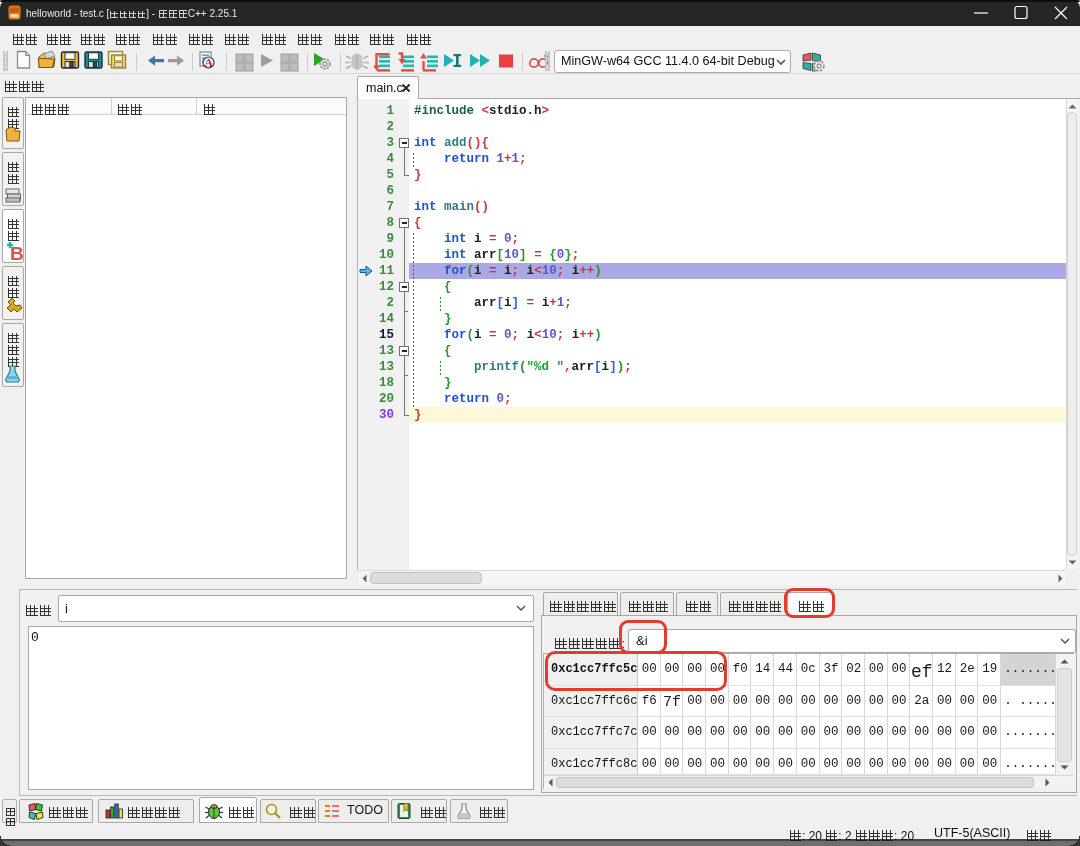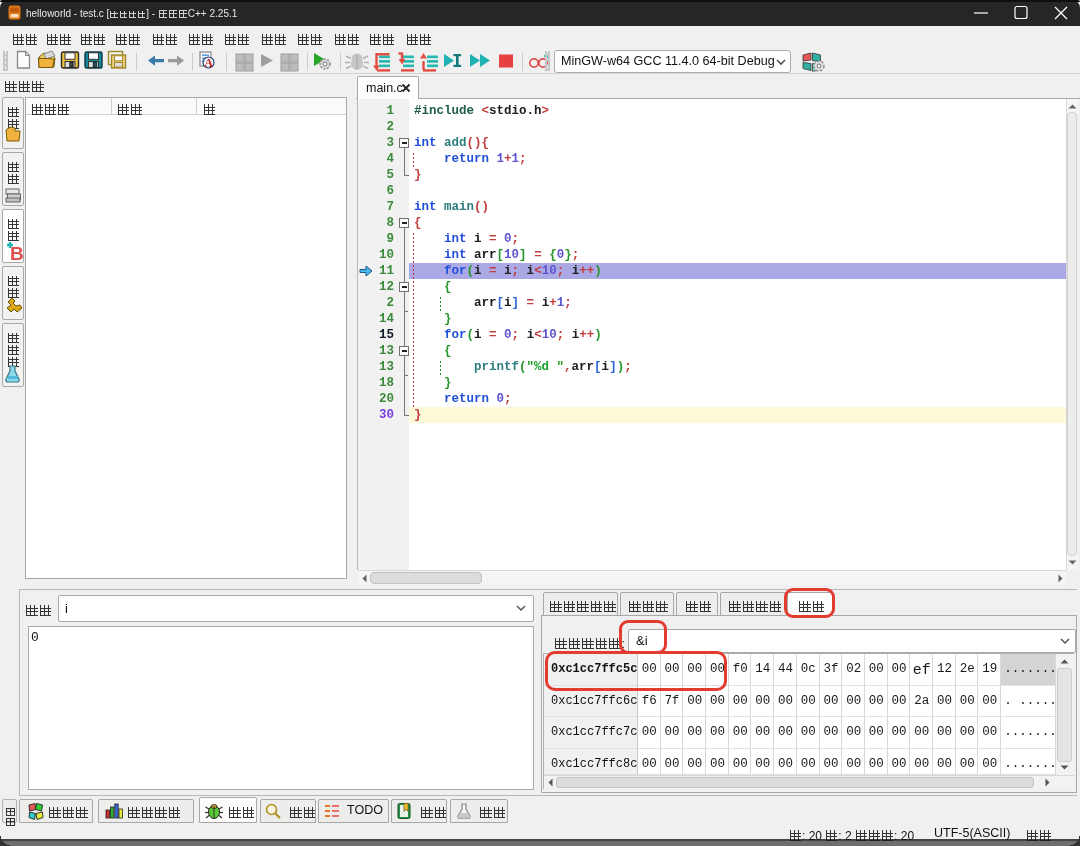--- a/index.html
+++ b/index.html
@@ -356,35 +356,35 @@
 <div class="a mono" style="left:796.9px;top:662px;width:22.7px;text-align:center;font-size:12.5px;color:#1a1a1a">0c</div>
 <div class="a" style="left:819.6px;top:654px;width:22.7px;height:31.5px;border-right:1px solid #d8d8d8;border-bottom:1px solid #e0e0e0"></div>
 <div class="a mono" style="left:819.6px;top:662px;width:22.7px;text-align:center;font-size:12.5px;color:#1a1a1a">3f</div>
 <div class="a" style="left:842.3px;top:654px;width:22.7px;height:31.5px;border-right:1px solid #d8d8d8;border-bottom:1px solid #e0e0e0"></div>
 <div class="a mono" style="left:842.3px;top:662px;width:22.7px;text-align:center;font-size:12.5px;color:#1a1a1a">02</div>
 <div class="a" style="left:865.0px;top:654px;width:22.7px;height:31.5px;border-right:1px solid #d8d8d8;border-bottom:1px solid #e0e0e0"></div>
 <div class="a mono" style="left:865.0px;top:662px;width:22.7px;text-align:center;font-size:12.5px;color:#1a1a1a">00</div>
 <div class="a" style="left:887.7px;top:654px;width:22.7px;height:31.5px;border-right:1px solid #d8d8d8;border-bottom:1px solid #e0e0e0"></div>
 <div class="a mono" style="left:887.7px;top:662px;width:22.7px;text-align:center;font-size:12.5px;color:#1a1a1a">00</div>
 <div class="a" style="left:910.4px;top:654px;width:22.7px;height:31.5px;border-right:1px solid #d8d8d8;border-bottom:1px solid #e0e0e0"></div>
-<div class="a mono" style="left:910.4px;top:662px;width:22.7px;text-align:center;font-size:15px;color:#1a1a1a">ef</div>
+<div class="a mono" style="left:910.4px;top:662px;width:22.7px;text-align:center;font-size:18px;color:#1a1a1a">ef</div>
 <div class="a" style="left:933.1px;top:654px;width:22.7px;height:31.5px;border-right:1px solid #d8d8d8;border-bottom:1px solid #e0e0e0"></div>
 <div class="a mono" style="left:933.1px;top:662px;width:22.7px;text-align:center;font-size:12.5px;color:#1a1a1a">12</div>
 <div class="a" style="left:955.8px;top:654px;width:22.7px;height:31.5px;border-right:1px solid #d8d8d8;border-bottom:1px solid #e0e0e0"></div>
 <div class="a mono" style="left:955.8px;top:662px;width:22.7px;text-align:center;font-size:12.5px;color:#1a1a1a">2e</div>
 <div class="a" style="left:978.5px;top:654px;width:22.7px;height:31.5px;border-right:1px solid #d8d8d8;border-bottom:1px solid #e0e0e0"></div>
 <div class="a mono" style="left:978.5px;top:662px;width:22.7px;text-align:center;font-size:12.5px;color:#1a1a1a">19</div>
 <div class="a" style="left:1001.2px;top:654px;width:53.8px;height:31.5px;background:#d4d4d4;border-bottom:1px solid #e0e0e0"></div>
 <div class="a mono" style="left:1004.2px;top:662px;width:50px;overflow:hidden;font-size:12.5px;color:#1a1a1a;white-space:pre">.......</div>
 <div class="a" style="left:544px;top:685.5px;width:94px;height:31.5px;background:#f0f0f0;border-right:1px solid #c8c8c8;border-bottom:1px solid #e0e0e0"></div>
 <div class="a mono" style="left:551px;top:693.5px;font-size:12px;font-weight:normal;color:#111">0xc1cc7ffc6c</div>
 <div class="a" style="left:638.0px;top:685.5px;width:22.7px;height:31.5px;border-right:1px solid #d8d8d8;border-bottom:1px solid #e0e0e0"></div>
 <div class="a mono" style="left:638.0px;top:693.5px;width:22.7px;text-align:center;font-size:12.5px;color:#1a1a1a">f6</div>
 <div class="a" style="left:660.7px;top:685.5px;width:22.7px;height:31.5px;border-right:1px solid #d8d8d8;border-bottom:1px solid #e0e0e0"></div>
-<div class="a mono" style="left:660.7px;top:693.5px;width:22.7px;text-align:center;font-size:12px;color:#1a1a1a">7f</div>
+<div class="a mono" style="left:660.7px;top:693.5px;width:22.7px;text-align:center;font-size:15px;color:#1a1a1a">7f</div>
 <div class="a" style="left:683.4px;top:685.5px;width:22.7px;height:31.5px;border-right:1px solid #d8d8d8;border-bottom:1px solid #e0e0e0"></div>
 <div class="a mono" style="left:683.4px;top:693.5px;width:22.7px;text-align:center;font-size:12.5px;color:#1a1a1a">00</div>
 <div class="a" style="left:706.1px;top:685.5px;width:22.7px;height:31.5px;border-right:1px solid #d8d8d8;border-bottom:1px solid #e0e0e0"></div>
 <div class="a mono" style="left:706.1px;top:693.5px;width:22.7px;text-align:center;font-size:12.5px;color:#1a1a1a">00</div>
 <div class="a" style="left:728.8px;top:685.5px;width:22.7px;height:31.5px;border-right:1px solid #d8d8d8;border-bottom:1px solid #e0e0e0"></div>
 <div class="a mono" style="left:728.8px;top:693.5px;width:22.7px;text-align:center;font-size:12.5px;color:#1a1a1a">00</div>
 <div class="a" style="left:751.5px;top:685.5px;width:22.7px;height:31.5px;border-right:1px solid #d8d8d8;border-bottom:1px solid #e0e0e0"></div>
 <div class="a mono" style="left:751.5px;top:693.5px;width:22.7px;text-align:center;font-size:12.5px;color:#1a1a1a">00</div>
 <div class="a" style="left:774.2px;top:685.5px;width:22.7px;height:31.5px;border-right:1px solid #d8d8d8;border-bottom:1px solid #e0e0e0"></div>
 <div class="a mono" style="left:774.2px;top:693.5px;width:22.7px;text-align:center;font-size:12.5px;color:#1a1a1a">00</div>

